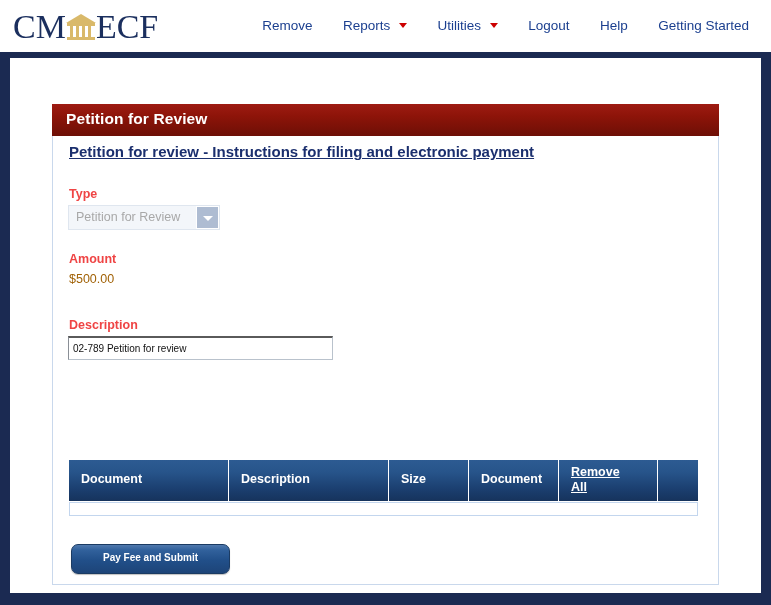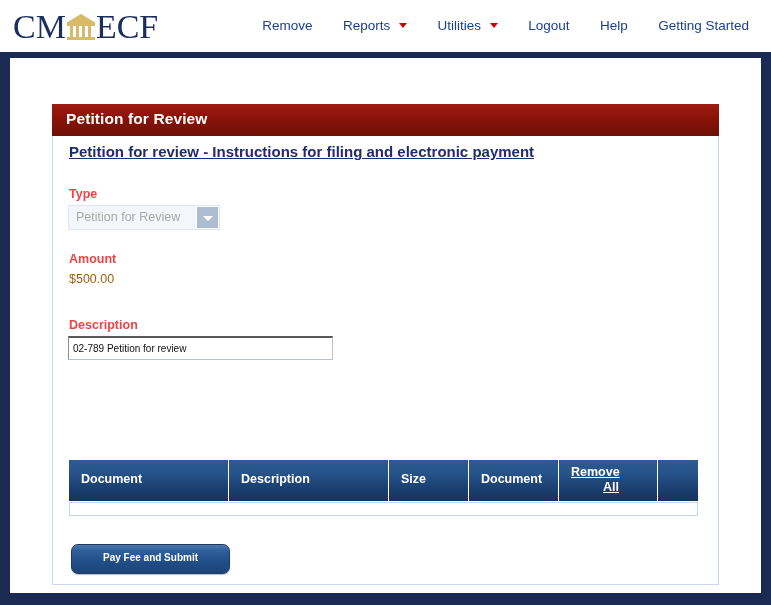--- a/index.html
+++ b/index.html
@@ -266,21 +266,20 @@
   .th.col-size        { width:  80px; }
   .th.col-sequence    { width:  90px; }
   .th.col-remove      { width:  99px; padding-top: 5px; }
   .th.col-gutter      { width:  34px; border-right: none; }
   .th.col-remove .remove-link {
     text-decoration: underline;
     cursor: pointer;
     display: block;
     width: 48px;
     line-height: 15px;
-    text-align: right;
   }
   #doc-table-body {
     height: 14px;
     background: #ffffff;
     border: 1px solid #c3d6ee;
     box-sizing: border-box;
     margin-top: 1px;
   }
 </style>
 </head>

